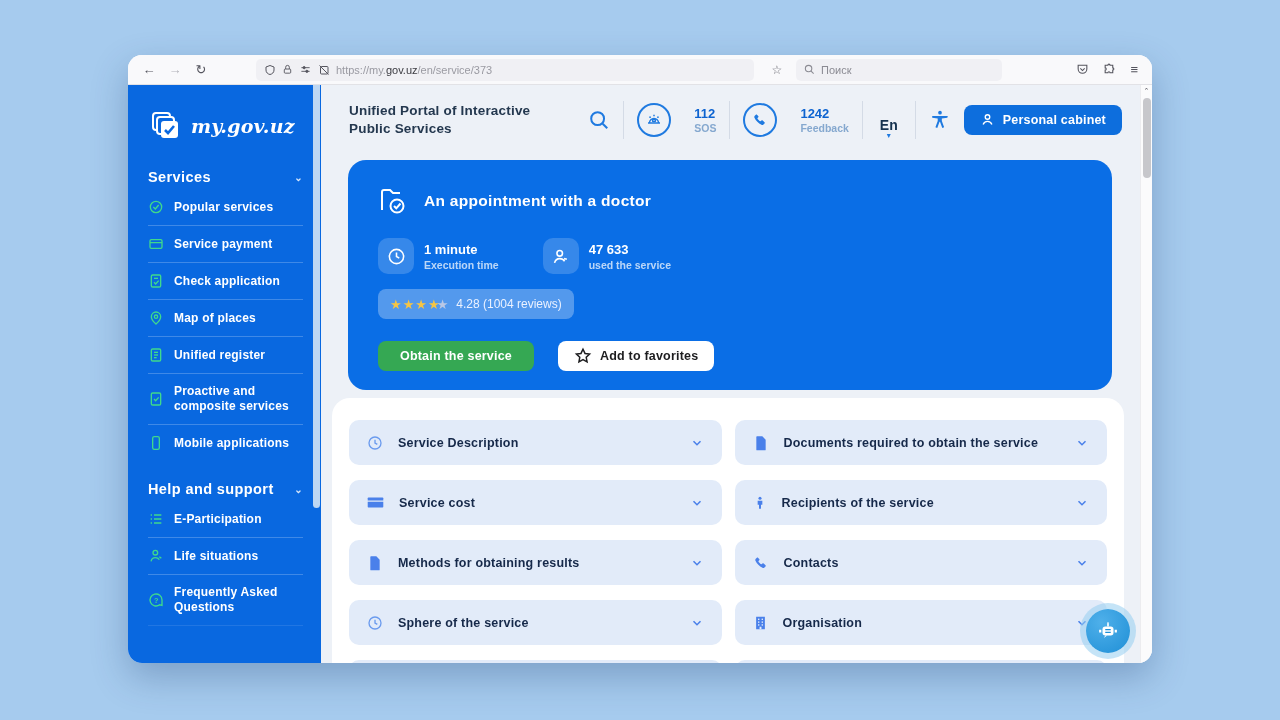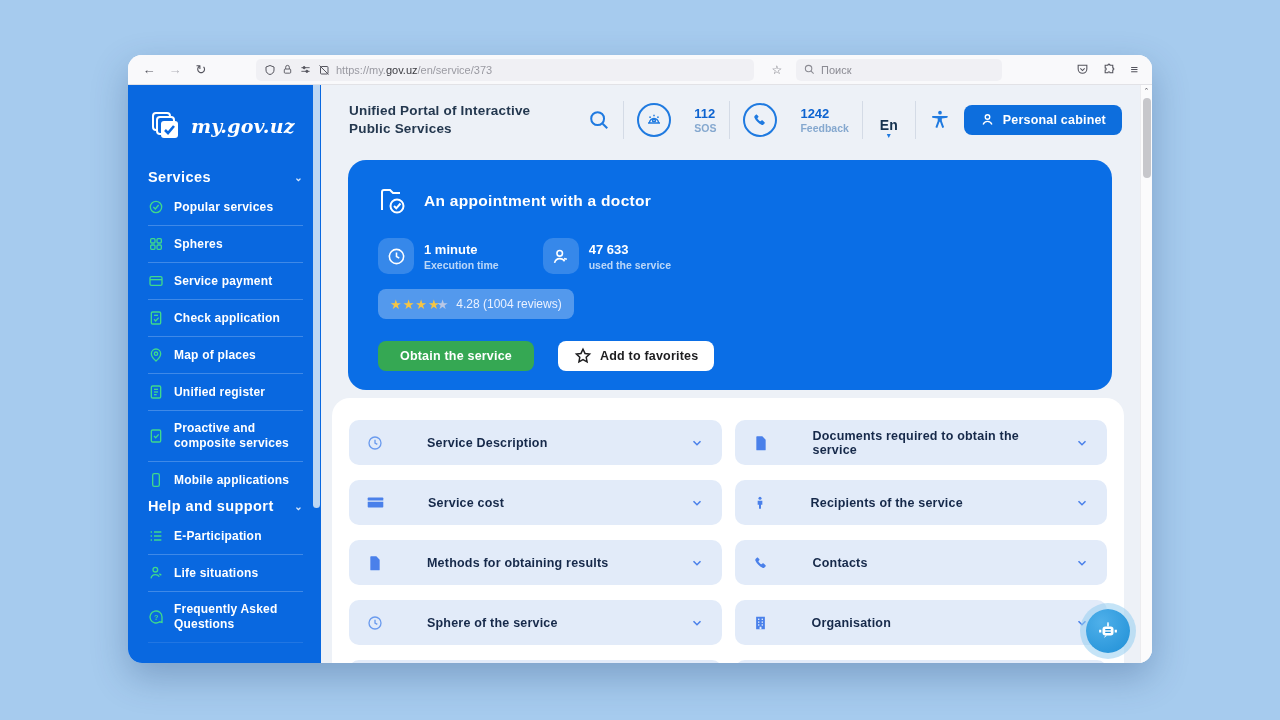--- a/index.html
+++ b/index.html
@@ -37,21 +37,21 @@
   .logo-text { font-family:"DejaVu Serif", serif; font-weight:bold; font-size:19px; letter-spacing:.2px;font-style:italic; }
   .sec-title { display:flex; align-items:center; justify-content:space-between;
     font-size:14.5px; font-weight:bold; letter-spacing:.4px; margin:2px 0 4px; }
   .sec-title .chev { font-size:10px; opacity:.85; }
   .nav-list { list-style:none; }
   .nav-item { display:flex; align-items:center; gap:10px; padding:10px 0;
     font-size:12px; font-weight:bold; line-height:1.25; letter-spacing:.2px; cursor:pointer; }
   .nav-item + .nav-item { border-top:1px solid rgba(255,255,255,.22); }
   .nav-item svg { flex:0 0 auto; }
   .nav-item.faded { opacity:.45; }
-  .help-title { margin-top:0; }
+  .help-title { margin-top:20px; }
   .sb-thumb { position:absolute; top:0; right:1px; width:7px; height:423px;
     background:#bdd7f3; border-radius:0 0 4px 4px; }
 
   
   .main { flex:1; background:#edf1f7; position:relative; overflow:hidden; padding-right:12px; }
 
   .page-scroll { position:absolute; right:0; top:0; width:12px; height:100%;
     background:#fbfbfc; border-left:1px solid #ececef; }
   .page-scroll .arrow { display:block; text-align:center; font-size:7px; color:#55555e; padding-top:2px; }
   .page-scroll .thumb { margin:3px auto 0; width:8px; height:80px; background:#c7c7cb; border-radius:4px; }
@@ -93,21 +93,21 @@
     padding:0 22px; font-size:12.5px; font-weight:bold; font-family:inherit; letter-spacing:.2px; cursor:pointer; }
   .btn-white { background:#fff; color:#1d1d1f; border:none; border-radius:8px; height:30px;
     padding:0 16px; font-size:12.5px; font-weight:bold; font-family:inherit; letter-spacing:.2px;
     display:flex; align-items:center; gap:8px; cursor:pointer; }
 
   
   .content-card { margin:8px 16px 0 11px; background:#fff; border-radius:18px 18px 0 0;
     padding:22px 17px; height:300px; }
   .grid { display:grid; grid-template-columns:1fr 1fr; gap:15px 13px; }
   .acc { background:#e2ebf9; border-radius:10px; height:45px; display:flex; align-items:center;
-    padding:0 18px; cursor:pointer;gap:29px; }
+    padding:0 18px; cursor:pointer; }
   .acc .alabel { flex:1; margin-left:15px; font-size:12.5px; font-weight:bold; color:#16294a; letter-spacing:.2px; }
   .acc .achev { color:#4a80ea; }
 
   
   .chat-fab { position:absolute; right:22px; bottom:10px; width:44px; height:44px; border-radius:50%;
     background:radial-gradient(circle at 35% 30%, #4fb0ea, #1f8fd6); border:none; cursor:pointer;
     box-shadow:0 0 0 6px rgba(150,205,240,.55); display:flex; align-items:center; justify-content:center; }
 </style>
 </head>
 <body>
@@ -179,29 +179,20 @@
         <span>Services</span>
         <span class="chev">⌄</span>
       </div>
       <ul class="nav-list">
         <li class="nav-item">
           <svg width="16" height="16" viewBox="0 0 24 24" fill="none" stroke="#3fd98c" stroke-width="2">
               <circle cx="12" cy="12" r="8.5"></circle>
               <polyline points="8,12 11,15 16,9"></polyline>
             </svg>
           <span>Popular services</span>
-        </li>
-        <li class="nav-item">
-          <svg width="16" height="16" viewBox="0 0 24 24" fill="none" stroke="#3fd98c" stroke-width="2">
-              <rect x="4" y="4" width="6.5" height="6.5" rx="1.5"></rect>
-              <rect x="13.5" y="4" width="6.5" height="6.5" rx="1.5"></rect>
-              <rect x="4" y="13.5" width="6.5" height="6.5" rx="1.5"></rect>
-              <rect x="13.5" y="13.5" width="6.5" height="6.5" rx="1.5"></rect>
-            </svg>
-          <span>Spheres</span>
         </li>
         <li class="nav-item">
           <svg width="16" height="16" viewBox="0 0 24 24" fill="none" stroke="#3fd98c" stroke-width="2">
               <rect x="3" y="5.5" width="18" height="13" rx="2"></rect>
               <line x1="3" y1="10" x2="21" y2="10"></line>
             </svg>
           <span>Service payment</span>
         </li>
         <li class="nav-item">
           <svg width="16" height="16" viewBox="0 0 24 24" fill="none" stroke="#3fd98c" stroke-width="2">

